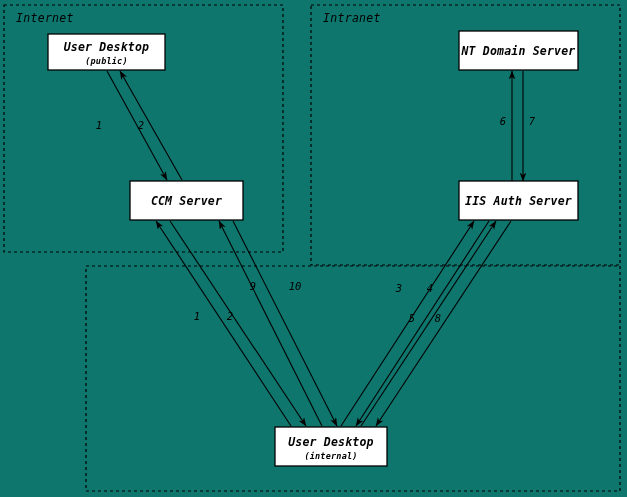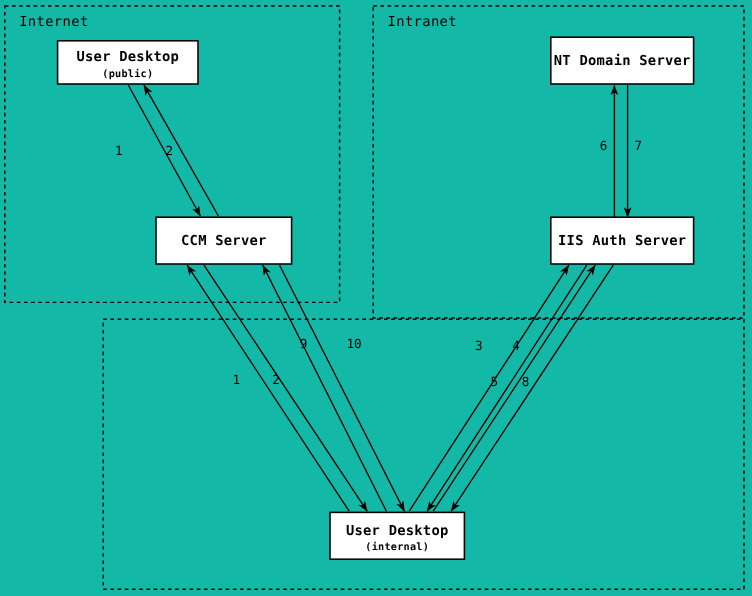--- a/index.html
+++ b/index.html
@@ -4,23 +4,24 @@
 <style>
   html, body {
     margin: 0;
     padding: 0;
     background: #ffffff;
   }
   #diagram-root {
     position: relative;
     width: 627px;
     height: 497px;
-    background: #14b8a6;
+    background: #0f766e;
     font-family: "DejaVu Sans Mono", "Liberation Mono", monospace;
     overflow: hidden;
+    font-style: italic;
   }
   svg#diagram-svg {
     position: absolute;
     top: 0;
     left: 0;
     width: 627px;
     height: 497px;
   }
   .zone-border {
     fill: none;

